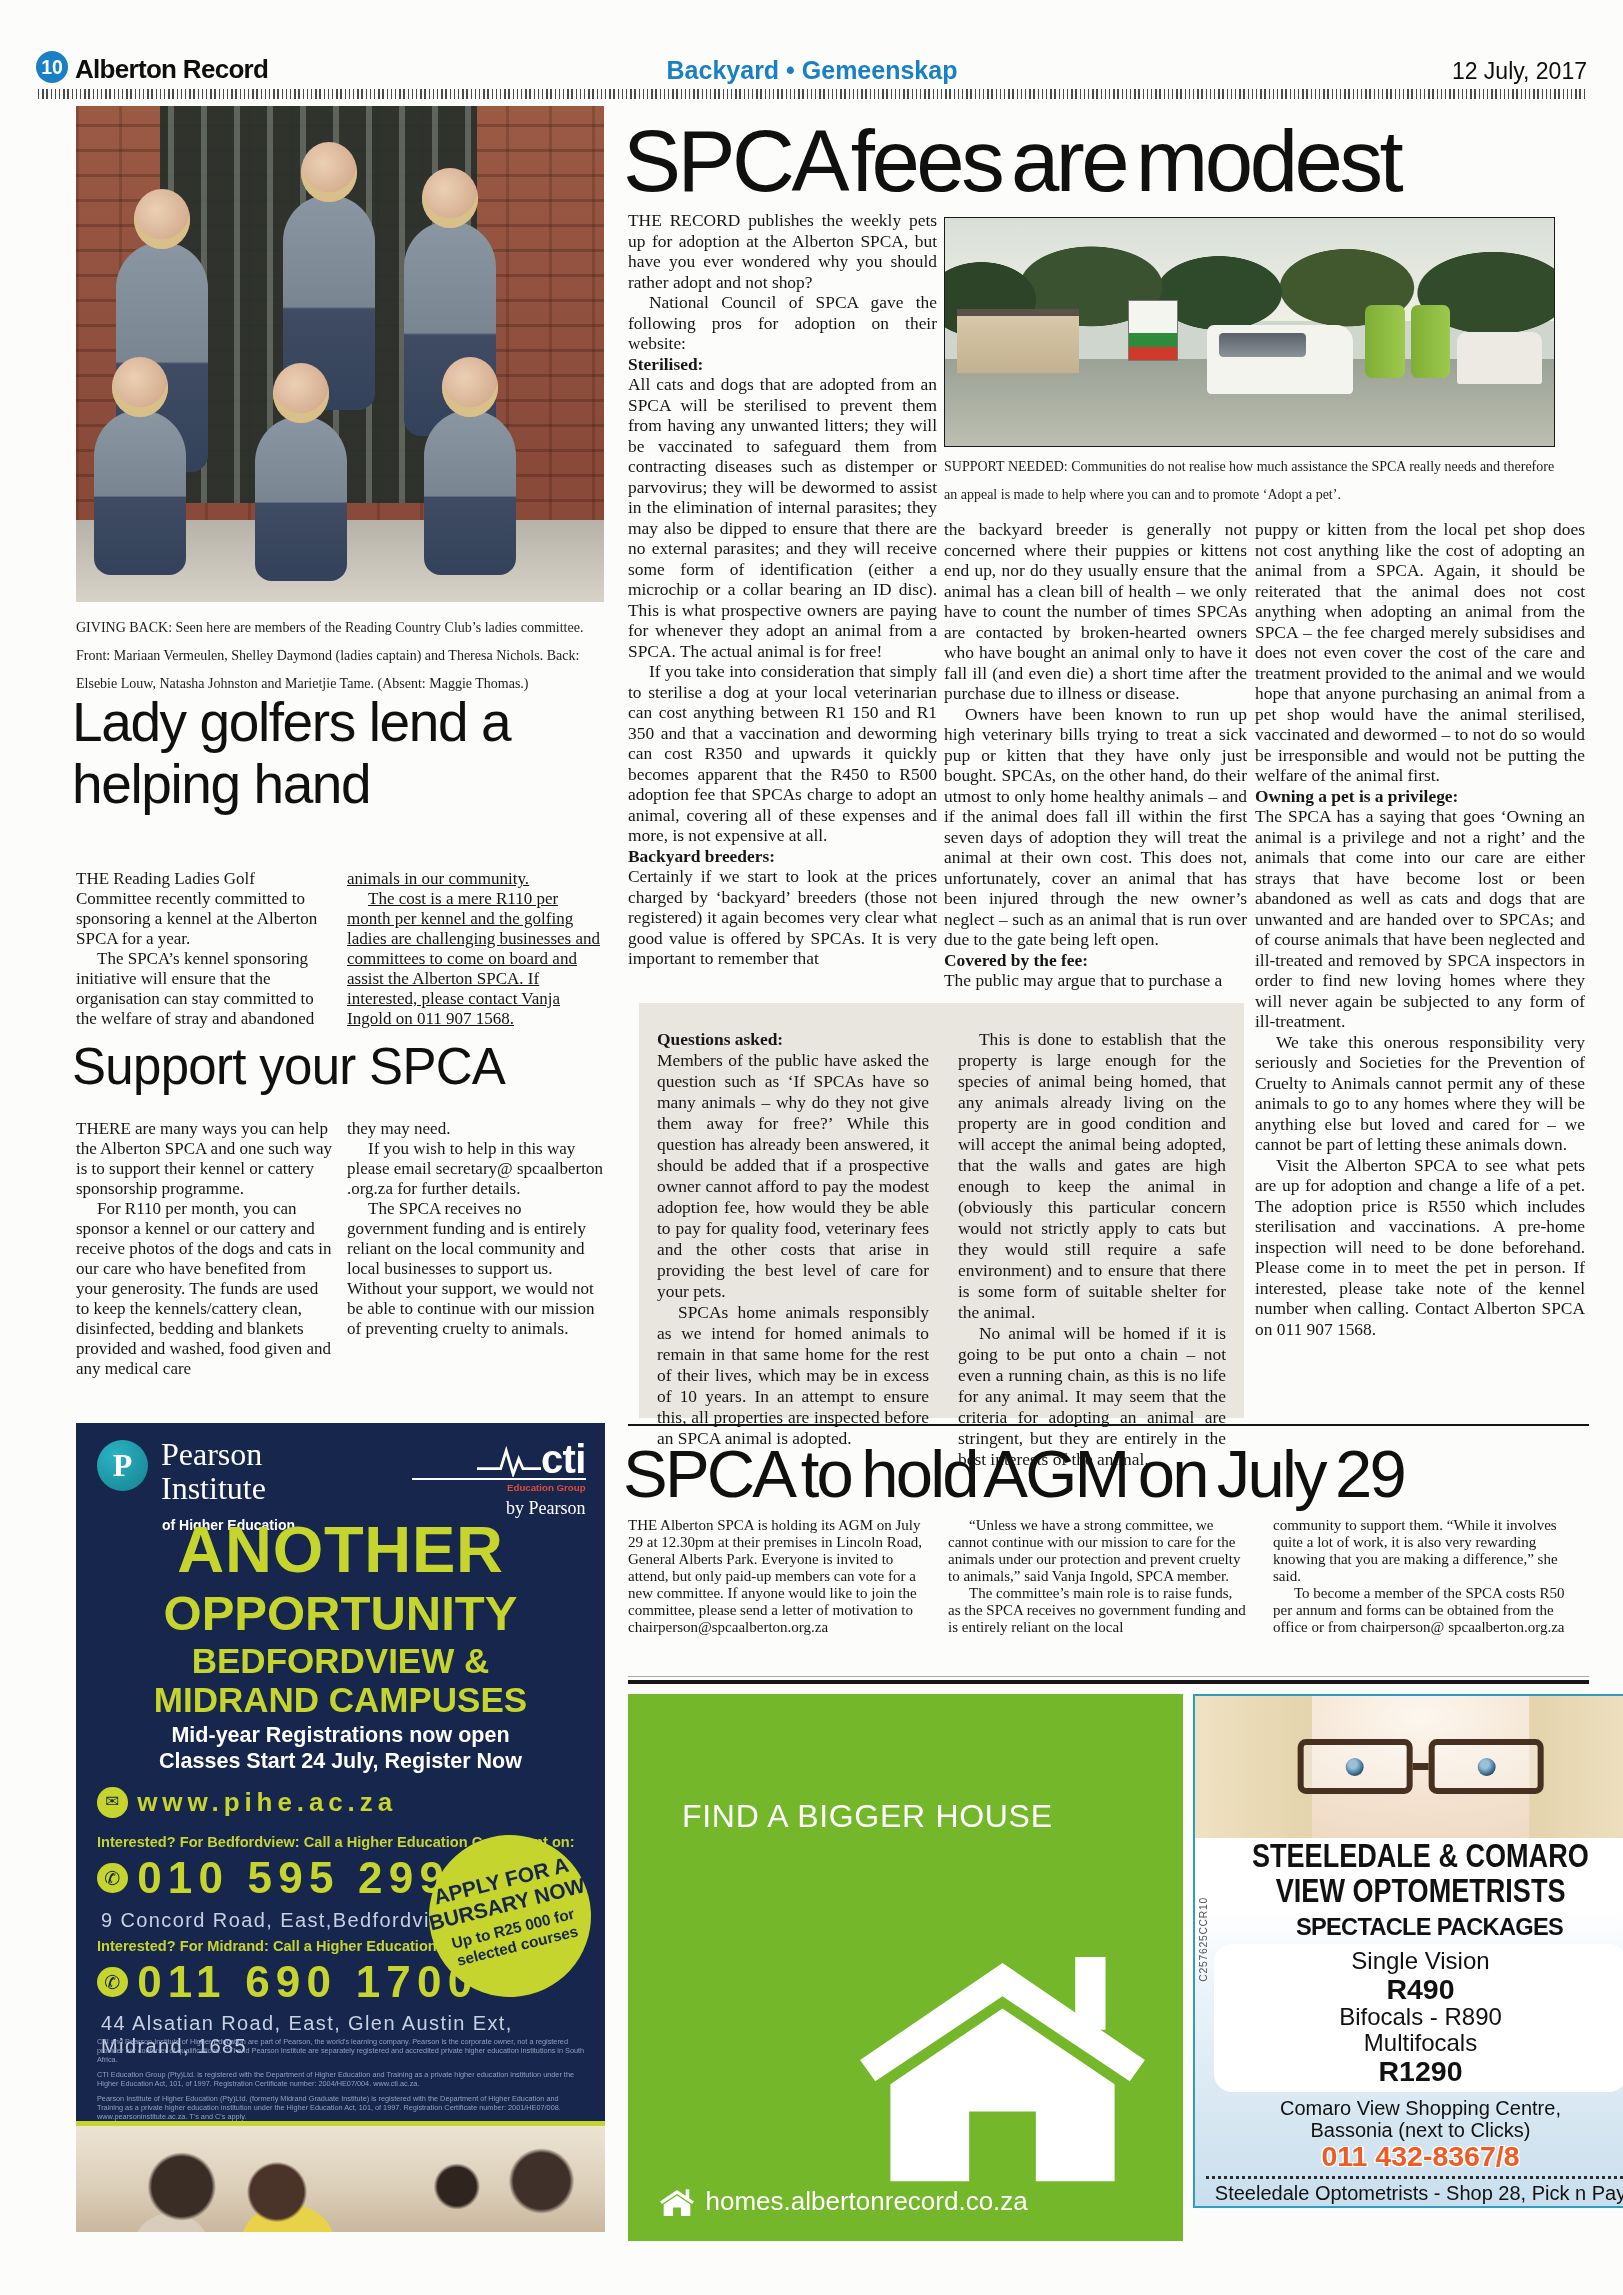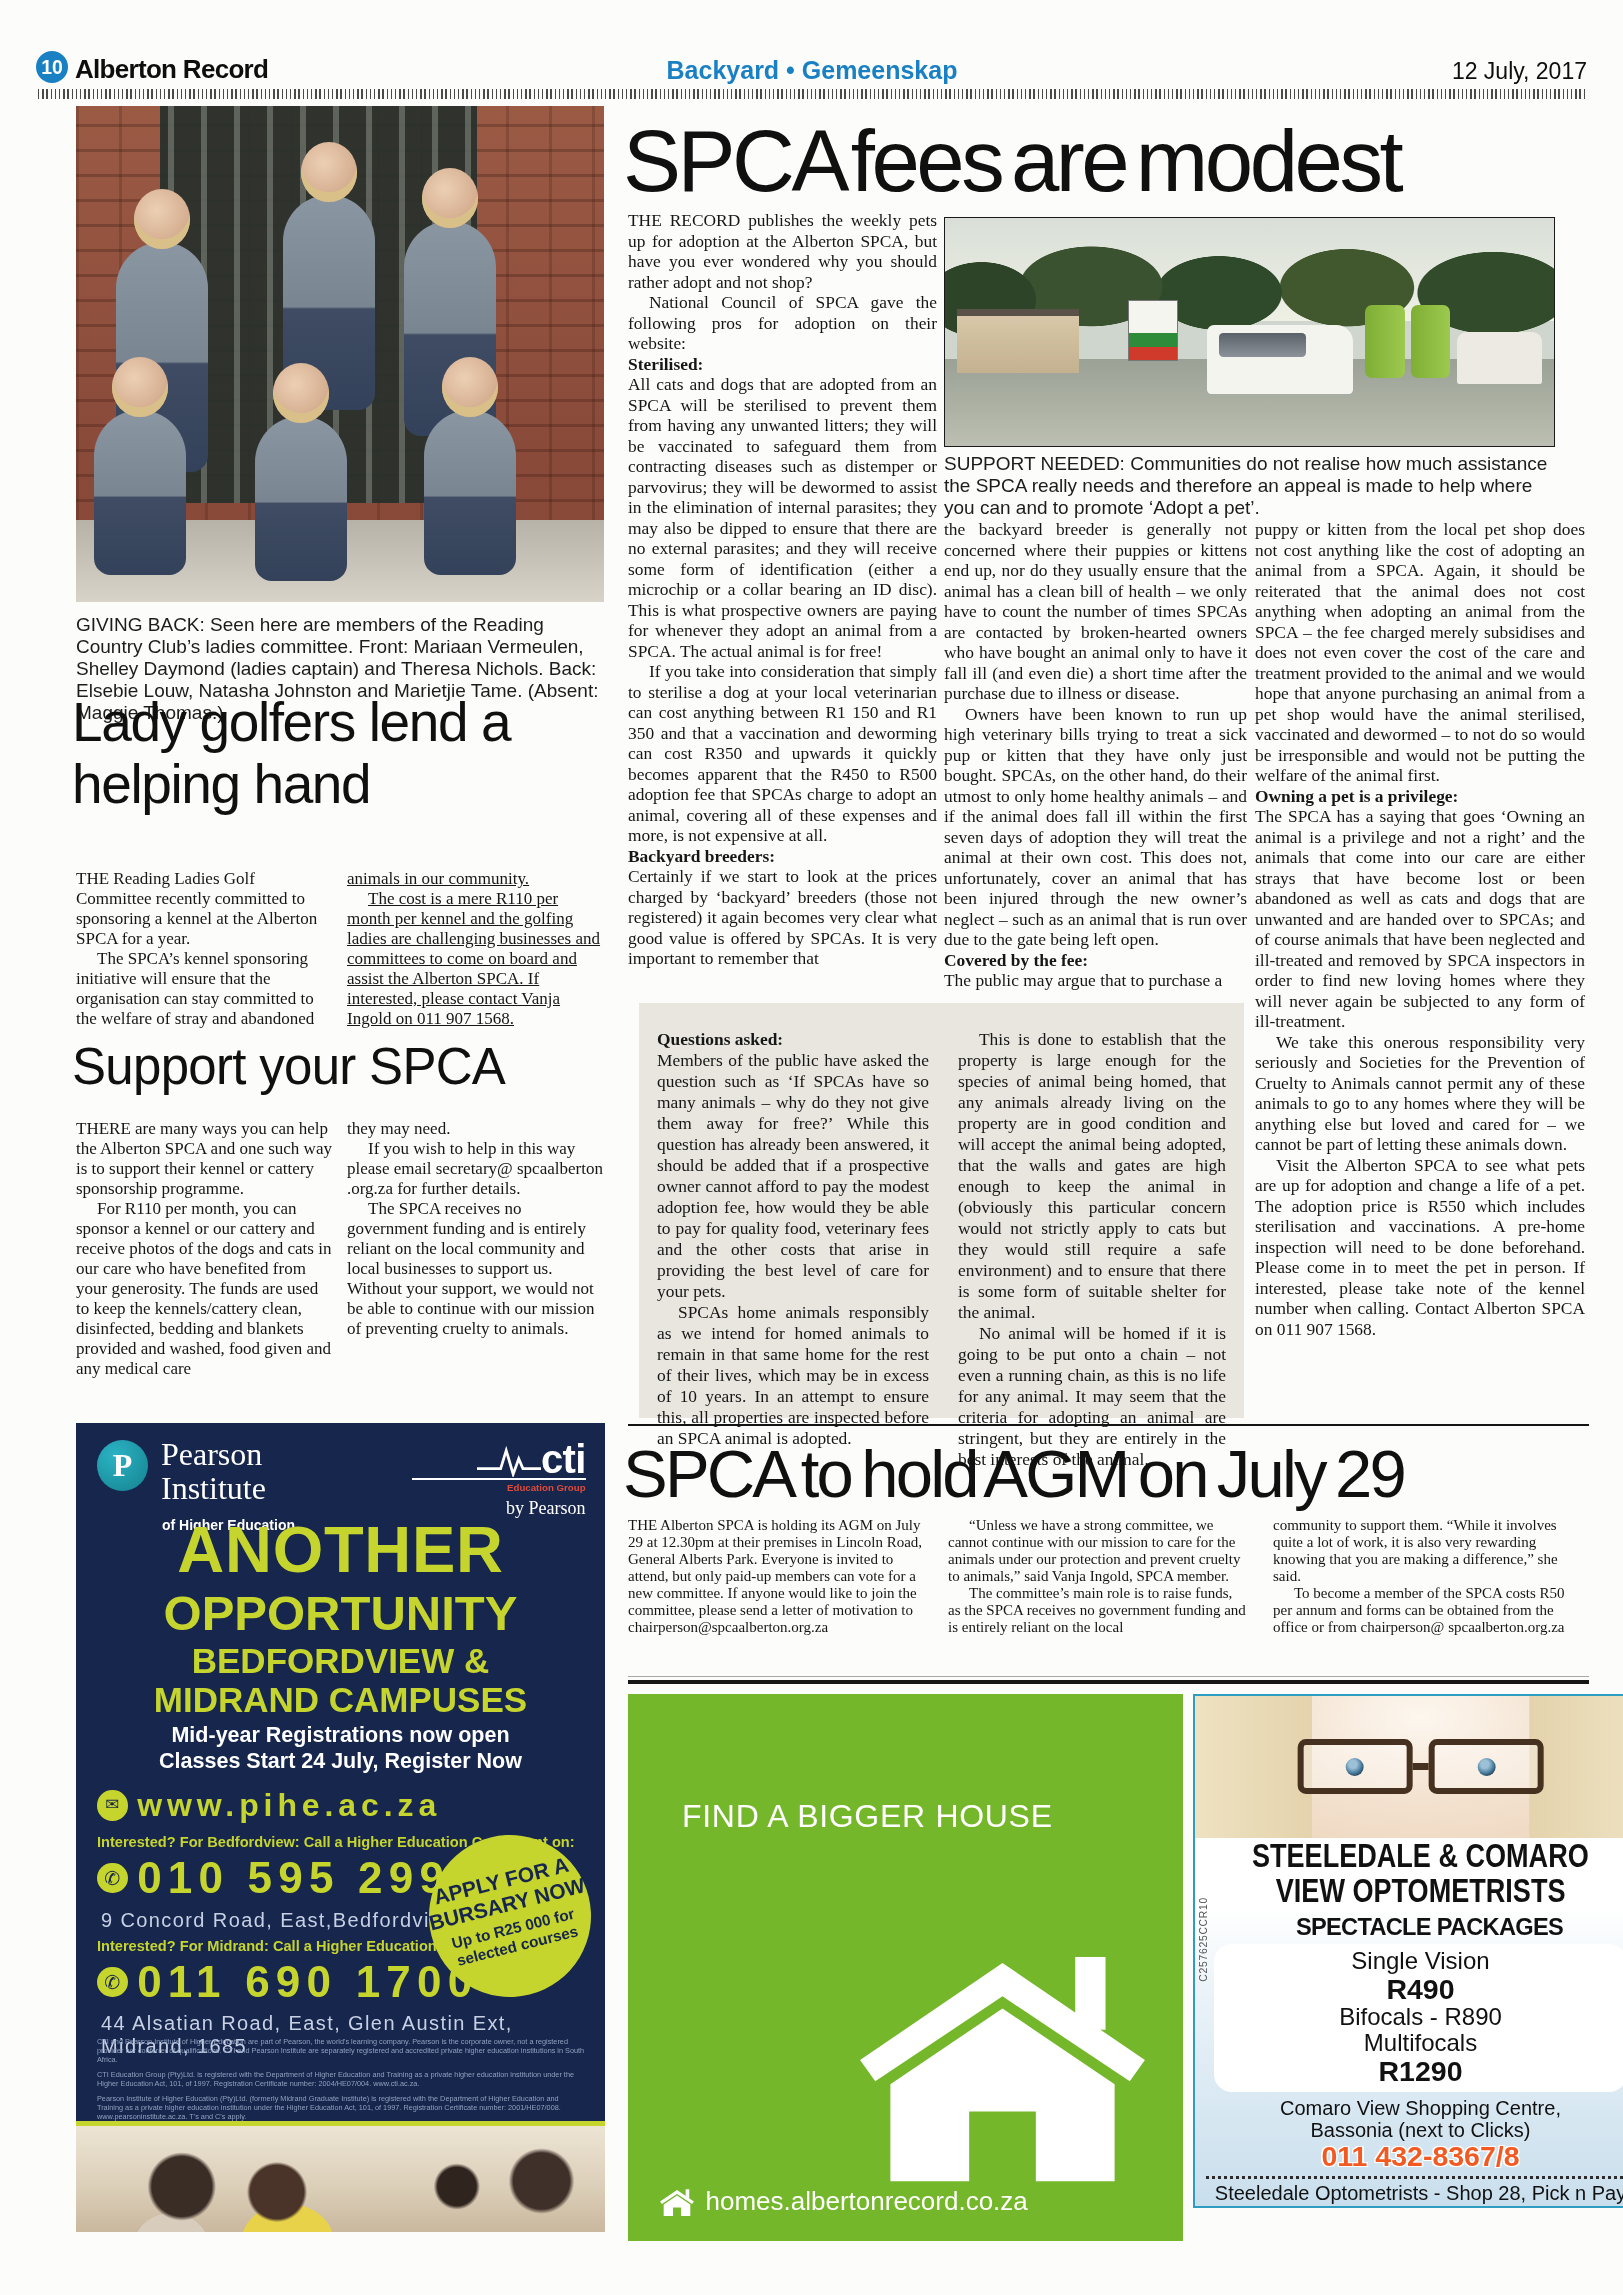--- a/index.html
+++ b/index.html
@@ -25,21 +25,21 @@
   #agm-h{left:623px;top:1435px;font-size:67px;letter-spacing:-2.8px;word-spacing:-5.6px;white-space:nowrap;}
 
   
   .col{position:absolute;}
   .col p{margin:0;}
   .indent{text-indent:21px;}
   .sub{font-weight:700;}
   .fees-body{font-size:17.4px;line-height:20.5px;text-align:justify;}
   .small-body{font-size:17px;line-height:20px;}
   .agm-body{font-size:15px;line-height:17px;}
-  .caption{font-family:Liberation Sans, sans-serif;font-size:19px;line-height:22px;color:#1c1c1c;}
+  .caption{font-family:Liberation Serif, serif;font-size:14px;line-height:28px;color:#1c1c1c;}
 
   #fees-c1{left:628px;top:210px;width:309px;}
   #fees-c2{left:944px;top:519px;width:303px;}
   #fees-c3{left:1255px;top:519px;width:330px;}
 
   #qbox{left:639px;top:1003px;width:605px;height:415px;background:#e9e6df;}
   #qbox .fees-body{line-height:21px;}
   #qbox-c1{left:18px;top:26px;width:272px;}
   #qbox-c2{left:319px;top:26px;width:268px;}
 
@@ -117,21 +117,21 @@
   #pe-h3{top:218px;font-size:35px;}
   #pe-h4{top:257px;font-size:35px;}
   #pe-s1{top:300px;font-size:21.5px;color:#fff;}
   #pe-s2{top:326px;font-size:21.5px;color:#fff;}
   .pe-row{position:absolute;left:21px;display:flex;align-items:center;gap:9.7px;}
   .lime-badge{width:30.5px;height:30.5px;border-radius:50%;background:#c6d52e;color:#16264c;
     text-align:center;line-height:30.5px;font-size:16.7px;flex:0 0 30.5px;}
   .env-badge::before{content:"✉";}
   .phone-badge::before{content:"✆";font-size:19.4px;}
   #pe-web-row{top:364px;}
-  #pe-web{font-size:32px;font-weight:700;color:#c6d52e;letter-spacing:4.9px;}
+  #pe-web{font-size:26px;font-weight:700;color:#c6d52e;letter-spacing:4.9px;}
   .pe-label{position:absolute;left:21px;color:#c6d52e;font-size:14.6px;font-weight:700;}
   #pe-l1{top:411px;} #pe-l2{top:515px;}
   #pe-ph1{top:430px;} #pe-ph2{top:534px;}
   .pe-phone{font-size:44px;font-weight:700;color:#c6d52e;letter-spacing:6.2px;}
   .pe-addr{position:absolute;left:25px;color:#c7d0e4;font-size:20px;letter-spacing:1.4px;}
   #pe-a1{top:486px;} #pe-a2{top:589px;}
   #bursary{position:absolute;right:14px;top:412px;width:162px;height:162px;border-radius:50%;
     background:#c6d52e;color:#16264c;transform:rotate(-14deg);text-align:center;font-weight:700;}
   #bursary .b1{margin-top:33px;font-size:21px;} #bursary .b2{font-size:21px;}
   #bursary .b3{margin-top:4.2px;font-size:15.3px;} #bursary .b4{font-size:15.3px;}

